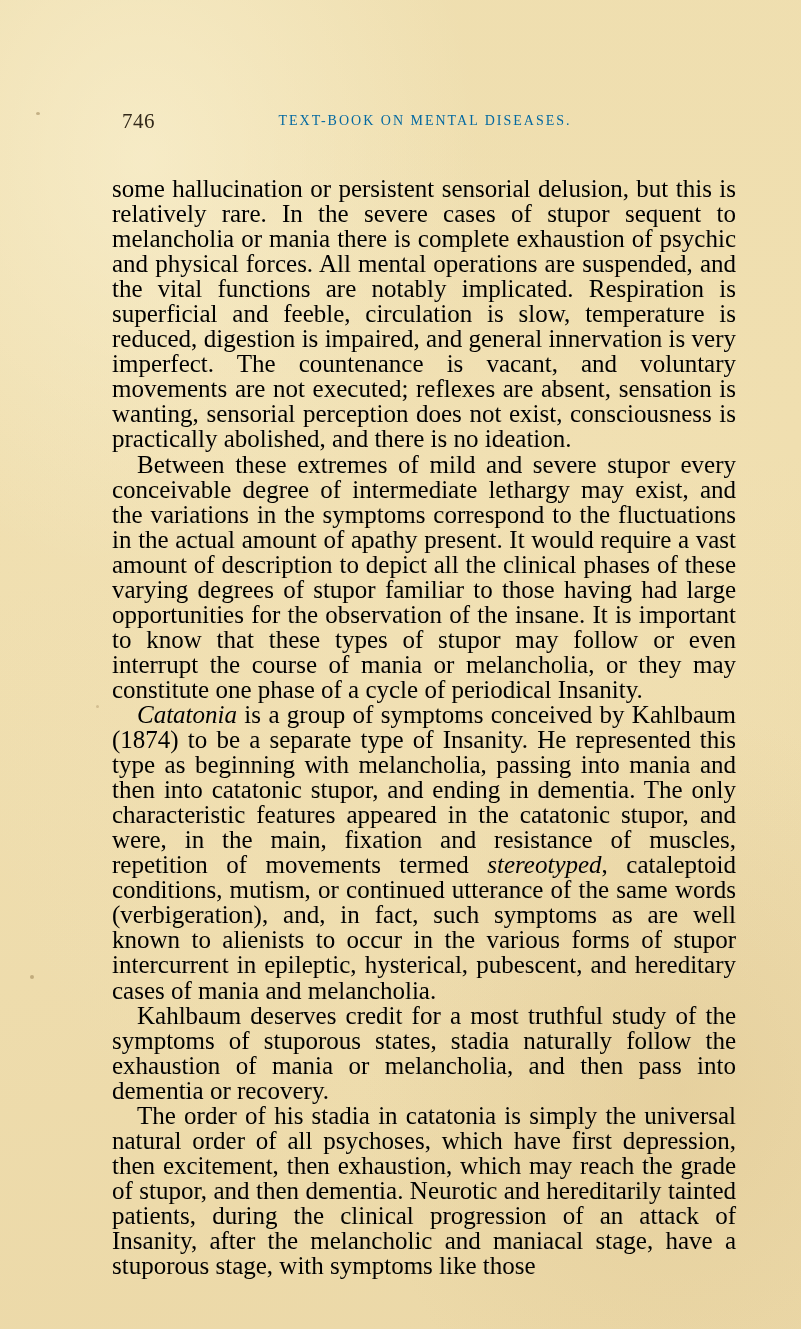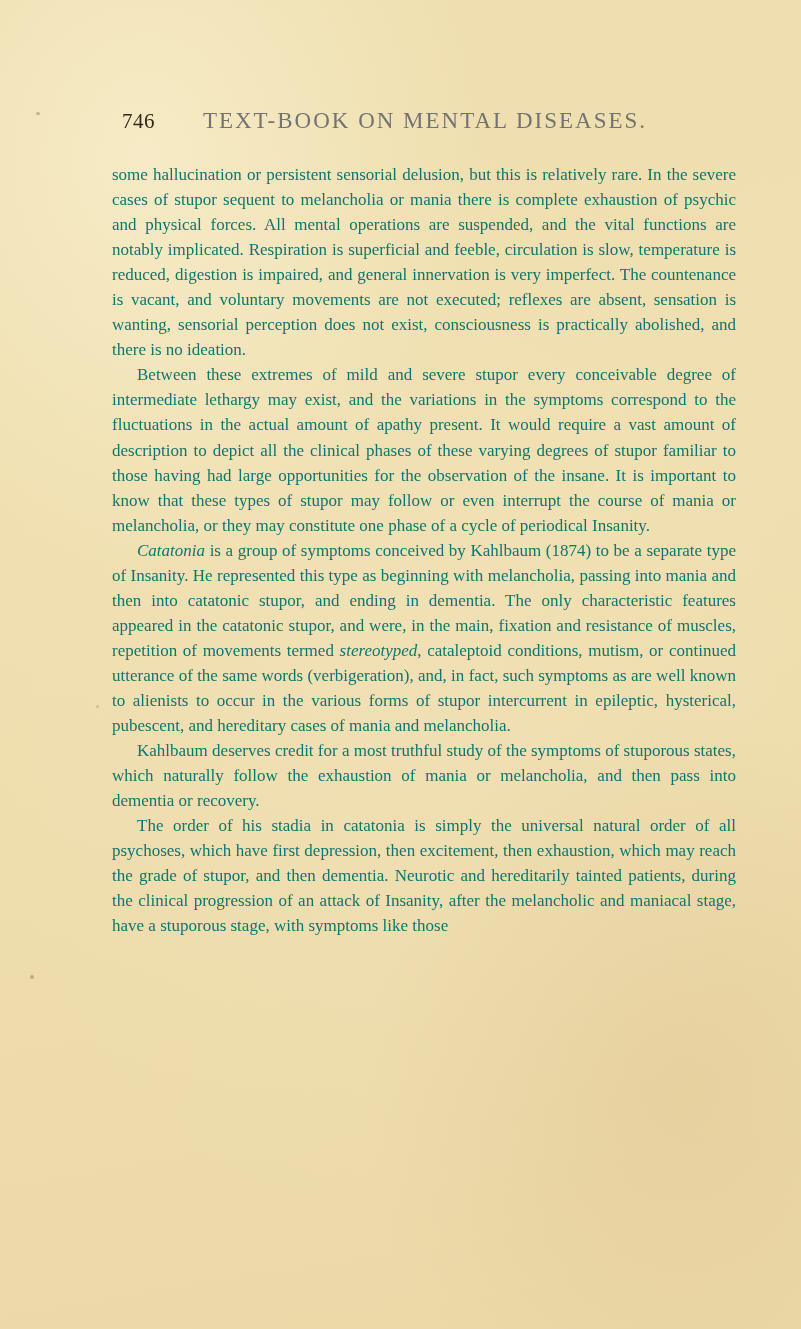--- a/index.html
+++ b/index.html
@@ -53,38 +53,38 @@
     line-height: 26px;
     letter-spacing: 0.5px;
     color: #33291a;
   }
   .head-title {
     position: absolute;
     left: 0;
     top: 0;
     width: 624px;
     text-align: center;
-    font-size: 23px;
+    font-size: 14px;
     line-height: 26px;
     letter-spacing: 2.0px;
-    color: #737373;
+    color: #0369a1;
     text-indent: 2.0px;
   }
 
   
   .body-text {
     position: absolute;
-    top: 162px;
+    top: 176px;
     left: 0;
     width: 624px;
-    font-size: 17px;
+    font-size: 25px;
     line-height: 25.05px;
     text-align: justify;
     text-justify: inter-word;
-    color: #0f766e;
+    color: #000000;
     hyphens: manual;
   }
   .body-text p {
     margin: 0;
     text-indent: 25px;
   }
   .body-text p.no-indent {
     text-indent: 0;
   }
   .body-text i {
@@ -111,21 +111,21 @@
     <span class="folio">746</span>
     <span class="head-title">TEXT-BOOK ON MENTAL DISEASES.</span>
   </div>
 
   <div class="body-text">
     <p class="no-indent">some hallucination or persistent sensorial delusion, but this is relatively rare. In the severe cases of stupor sequent to melancholia or mania there is complete exhaustion of psychic and physical forces. All mental operations are suspended, and the vital functions are notably implicated. Respiration is superficial and feeble, circulation is slow, temperature is reduced, digestion is impaired, and general innervation is very imperfect. The countenance is vacant, and voluntary movements are not executed; reflexes are absent, sensation is wanting, sensorial perception does not exist, consciousness is practically abolished, and there is no ideation.</p>
     <p>Between these extremes of mild and severe stupor every conceivable degree of intermediate lethargy may exist, and the variations in the symptoms correspond to the fluctuations in the actual amount of apathy present. It would require a vast amount of description to depict all the clinical phases of these varying degrees of stupor familiar to those having had large opportunities for the observation of the insane. It is important to know that these types of stupor may follow or even interrupt the course of mania or melancholia, or they may constitute one phase of a cycle of periodical Insanity.</p>
     <p>
       <i>Catatonia</i><span> is a group of symptoms conceived by Kahlbaum (1874) to be a separate type of Insanity. He represented this type as beginning with melancholia, passing into mania and then into catatonic stupor, and ending in dementia. The only characteristic features appeared in the catatonic stupor, and were, in the main, fixation and resistance of muscles, repetition of movements termed </span><i>stereotyped</i><span>, cataleptoid conditions, mutism, or continued utterance of the same words (verbigeration), and, in fact, such symptoms as are well known to alienists to occur in the various forms of stupor intercurrent in epileptic, hysterical, pubescent, and hereditary cases of mania and melancholia.</span>
     </p>
-    <p>Kahlbaum deserves credit for a most truthful study of the symptoms of stuporous states, which naturally follow the exhaustion of mania or melancholia, and then pass into dementia or recovery.</p>
+    <p>Kahlbaum deserves credit for a most truthful study of the symptoms of stuporous states, stadia naturally follow the exhaustion of mania or melancholia, and then pass into dementia or recovery.</p>
     <p>The order of his stadia in catatonia is simply the universal natural order of all psychoses, which have first depression, then excitement, then exhaustion, which may reach the grade of stupor, and then dementia. Neurotic and hereditarily tainted patients, during the clinical progression of an attack of Insanity, after the melancholic and maniacal stage, have a stuporous stage, with symptoms like those</p>
   </div>
 
 </div>
 
 <div class="speck" style="left:36px; top:112px; width:4px; height:3px;"></div>
 <div class="speck" style="left:30px; top:975px; width:4px; height:4px;"></div>
 <div class="speck" style="left:96px; top:705px; width:3px; height:3px; opacity:0.35;"></div>
 
 </body></html>

